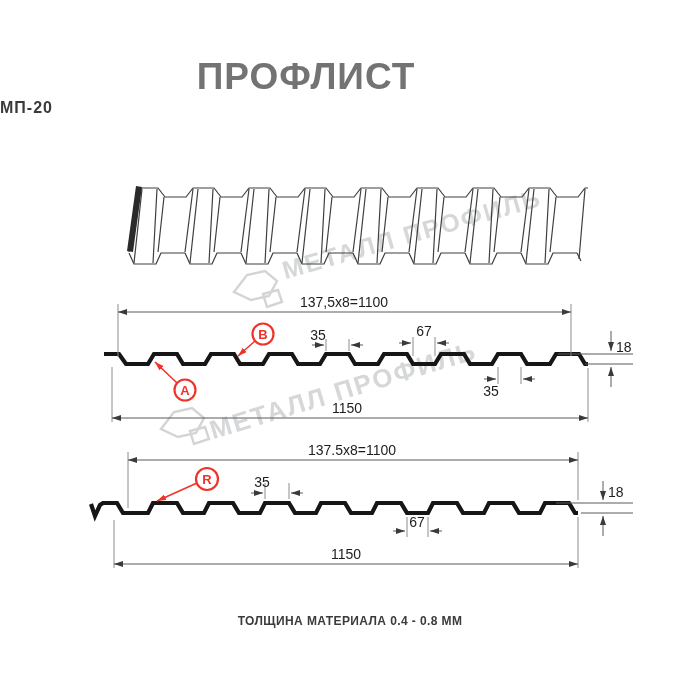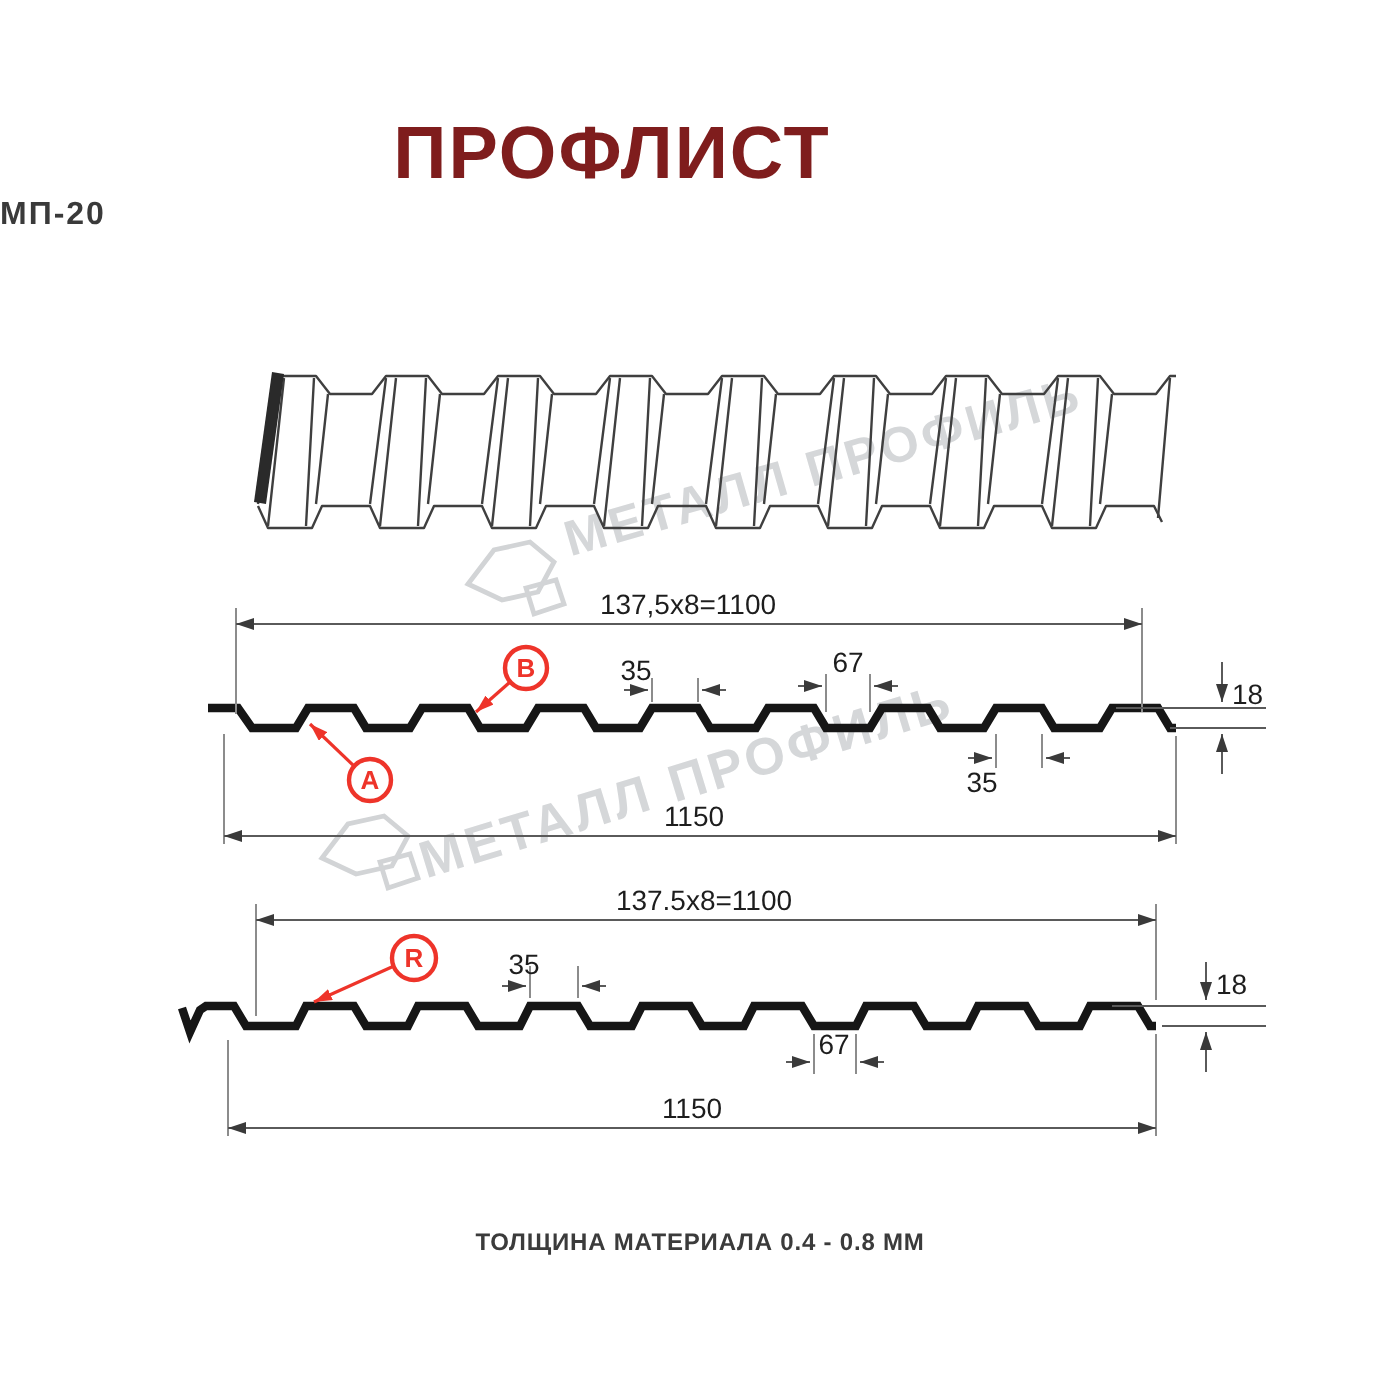--- a/index.html
+++ b/index.html
@@ -1,20 +1,20 @@
 <!DOCTYPE html>
 <html><head>
 <meta charset="utf-8">
 <style>
   html,body{margin:0;padding:0;background:#fff;}
   .canvas{position:relative;width:700px;height:700px;background:#ffffff;overflow:hidden;
           font-family:"Liberation Sans",sans-serif;}
   
   .title{position:absolute;left:0;top:56px;width:612px;text-align:center;
-         font-size:37px;font-weight:700;letter-spacing:1px;color:#7f1d1d;z-index:3;}
+         font-size:37px;font-weight:700;letter-spacing:1px;color:#737373;z-index:3;}
   .subtitle{position:absolute;left:0;top:99px;width:700px;text-align:left;
             font-size:16px;font-weight:700;letter-spacing:1px;color:#3a3a3a;z-index:3;}
   .footer-note{position:absolute;left:0;top:614px;width:700px;text-align:center;
                font-size:12px;font-weight:600;letter-spacing:.4px;color:#3b3b3b;z-index:3;}
   
   .wm{position:absolute;z-index:1;color:#d5d7d9;}
   .wm-text{position:absolute;white-space:nowrap;font-weight:700;letter-spacing:2px;
            color:#d5d7d9;}
   .wm-text.one{left:287px;top:256px;font-size:25px;transform:rotate(-16deg);
                transform-origin:left bottom;}

